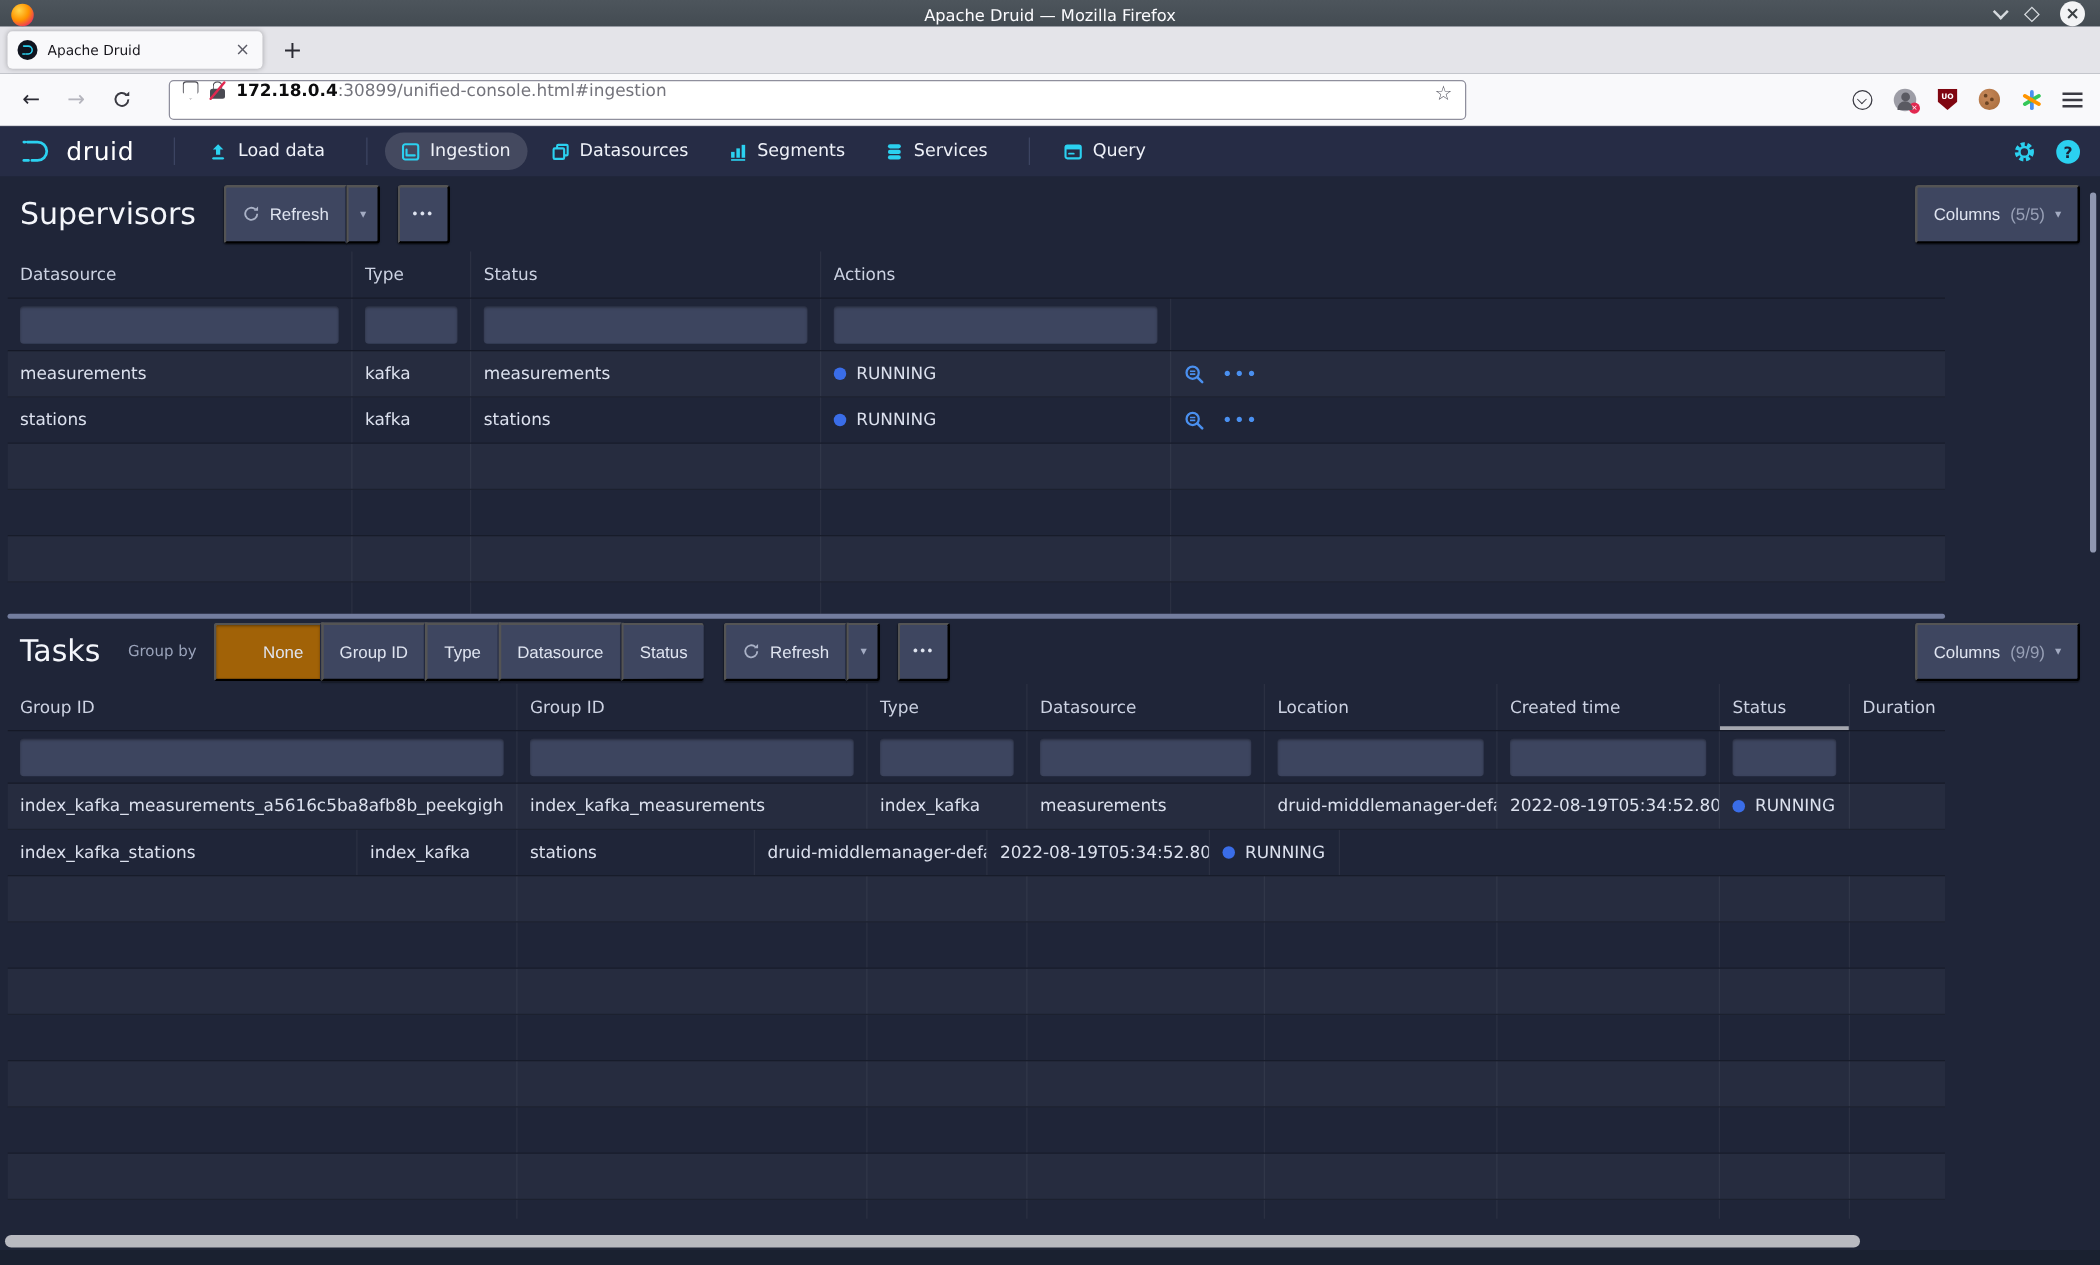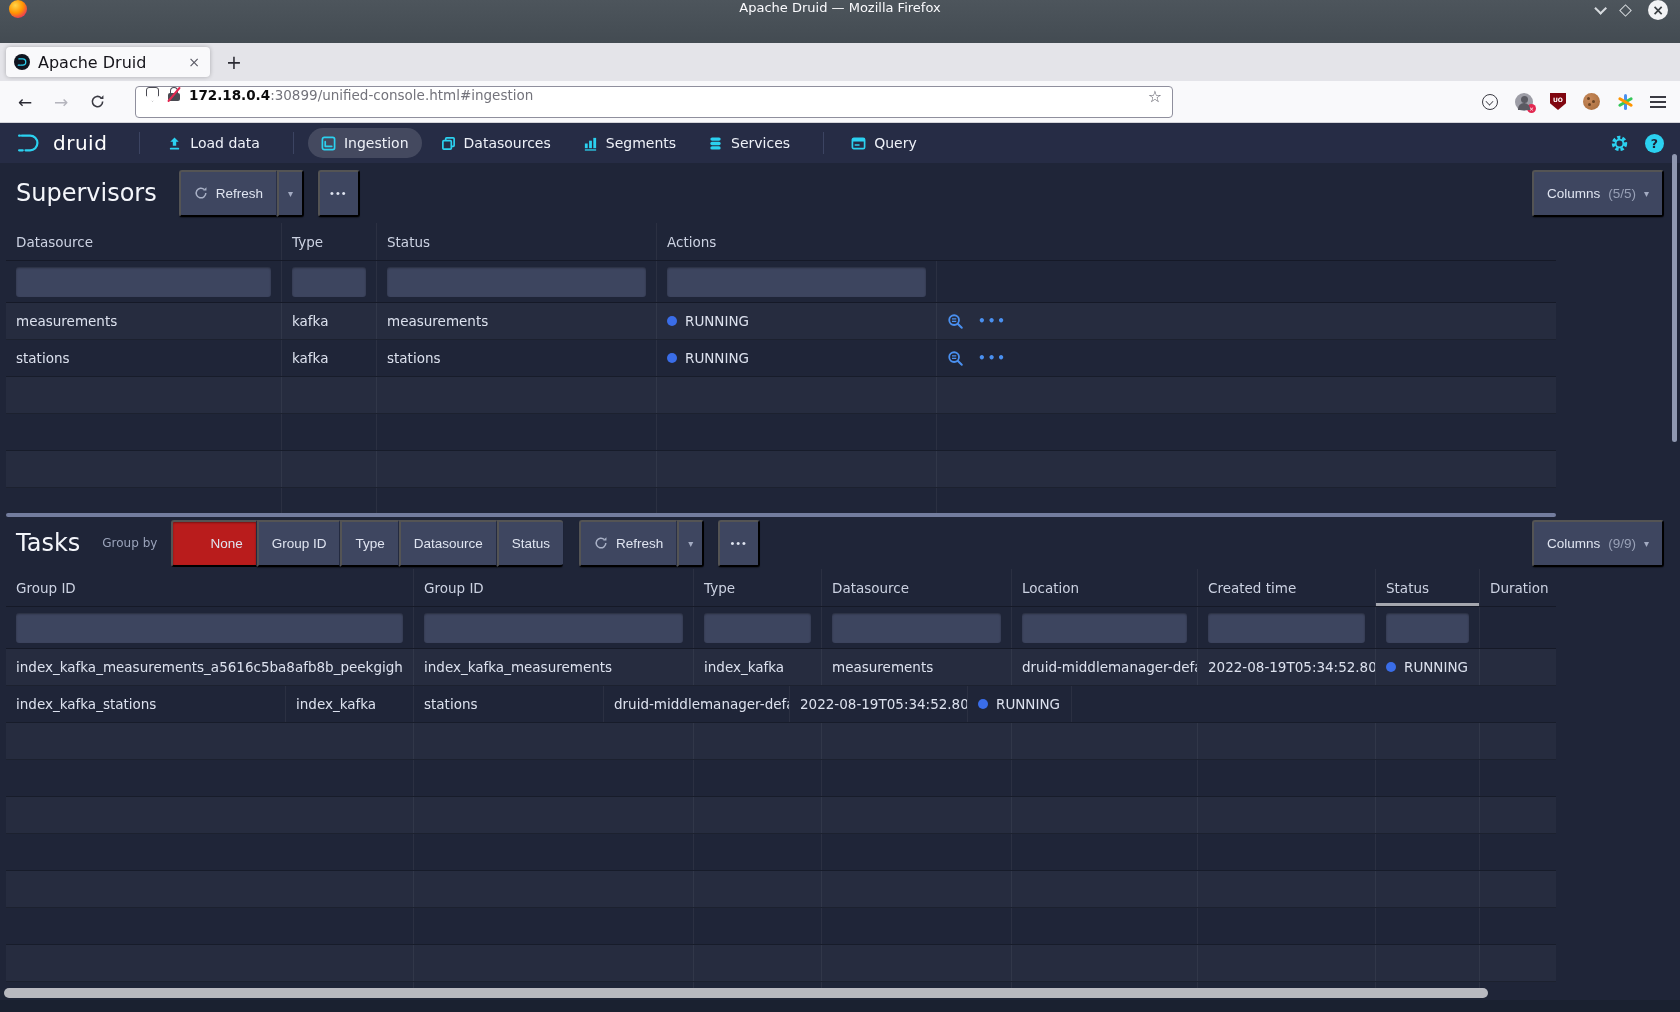--- a/index.html
+++ b/index.html
@@ -1,35 +1,35 @@
 <!DOCTYPE html>
 <html><head>
 <meta charset="utf-8">
 <title>Apache Druid — Mozilla Firefox</title>
 <style>
   * { margin:0; padding:0; box-sizing:border-box; }
   html,body { width:1680px; height:1012px; overflow:hidden; }
   body { font-family:"DejaVu Sans","Liberation Sans",sans-serif; background:#1f2538; position:relative; }
 
   
-  .titlebar { height:43px; background:linear-gradient(#4d555c,#434b52); display:flex; align-items:flex-start; position:relative; }
+  .titlebar { height:21px; background:linear-gradient(#4d555c,#434b52); display:flex; align-items:flex-end; position:relative; }
   .fx-logo { width:18px; height:18px; border-radius:50%; margin-left:9px;
              background:radial-gradient(circle at 35% 30%, #ffd54a, #ff9500 45%, #e8246a 85%, #b5007f 100%); }
   .win-title { position:absolute; left:0; right:0; text-align:center; color:#fbfbfe; font-size:13px; }
   .win-controls { margin-left:auto; display:flex; align-items:center; gap:18px; padding-right:12px; z-index:2; }
   .wc-min { width:9px; height:9px; border-right:2px solid #d6dade; border-bottom:2px solid #d6dade; transform:rotate(45deg) translateY(-3px); }
   .wc-max { width:9px; height:9px; border:1.7px solid #d6dade; transform:rotate(45deg); }
   .wc-close { width:20px; height:20px; border-radius:50%; background:#f2f3f5; color:#3b4044; font-size:14px; font-weight:bold;
               display:flex; align-items:center; justify-content:center; line-height:1; }
 
   .tabstrip { height:38px; background:#e4e4e9; display:flex; align-items:center; }
   .tab { width:204px; height:30px; margin-left:6px; background:#f9f9fb; border-radius:4px; box-shadow:0 0 4px rgba(0,0,0,.25);
          display:flex; align-items:center; padding:0 8px; gap:8px; }
   .tab-favicon { width:16px; height:16px; border-radius:50%; background:#10141f; display:flex; align-items:center; justify-content:center; flex:none; }
-  .tab-title { font-size:16px; color:#15141a; flex:1; white-space:nowrap; overflow:hidden; }
+  .tab-title { font-size:11px; color:#15141a; flex:1; white-space:nowrap; overflow:hidden; }
   .tab-close { color:#5b5b66; font-size:14px; padding:0 2px; }
   .newtab-btn { font-size:19px; color:#2a2a33; margin-left:16px; }
 
   .browser-toolbar { height:42px; background:#f9f9fb; border-bottom:1px solid #d4d4da; display:flex; align-items:center; padding:0 10px; gap:6px; }
   .nav-ico { width:30px; height:30px; display:flex; align-items:center; justify-content:center; font-size:17px; color:#2a2a33; border-radius:4px; }
   .nav-ico.disabled { color:#b5b5bd; }
   .urlbar { flex:1; max-width:1038px; height:32px; margin-left:17px; background:#ffffff; border:1px solid #8f8f9d; border-radius:4px;
             display:flex; align-items:flex-start; padding:0 10px; gap:8px; }
   .shield { width:13px; height:15px; border:1.6px solid #4a4a52; border-radius:3px 3px 6px 6px; clip-path:polygon(0 0,100% 0,100% 62%,50% 100%,0 62%); }
   .lockwrap { position:relative; width:14px; height:15px; }
@@ -77,21 +77,21 @@
   .split { display:flex; }
   .split .btn:first-child { border-radius:3px 0 0 3px; border-right:1px solid #2b324a; }
   .split .btn:last-child { border-radius:0 3px 3px 0; padding:0 9px; }
   .more-btn { margin-left:14px; letter-spacing:2px; font-size:11px; padding:0 10px; }
   .caret { font-size:10px; color:#a3abc2; }
   .groupby-label { color:#9aa3ba; font-size:12px; margin-right:14px; }
   .seg { display:flex; margin-right:16px; }
   .seg .btn { border-radius:0; border-right:1px solid #262d44; }
   .seg .btn:first-child { border-radius:3px 0 0 3px; }
   .seg .btn:last-child { border-radius:0 3px 3px 0; border-right:none; }
-  .seg .btn.active { background:#b91c1c; box-shadow:inset 0 1px 2px rgba(0,0,0,.35);padding-left:37px; }
+  .seg .btn.active { background:#a16207; box-shadow:inset 0 1px 2px rgba(0,0,0,.35);padding-left:37px; }
   .columns-btn { margin-left:auto; }
 
   
   .tbl { margin:0 6px; width:1550px; overflow:hidden; position:relative; }
   .sup-tbl { height:290px; }
   .task-tbl { height:428px; }
   .tr { display:flex; height:37px; border-bottom:1px solid rgba(0,0,0,.24); align-items:stretch; }
   .tr.odd { background:rgba(255,255,255,.035); }
   .th-row { height:38px; border-bottom:1px solid rgba(0,0,0,.3); }
   .filter-row { height:42px; border-bottom:1px solid rgba(0,0,0,.3); }

